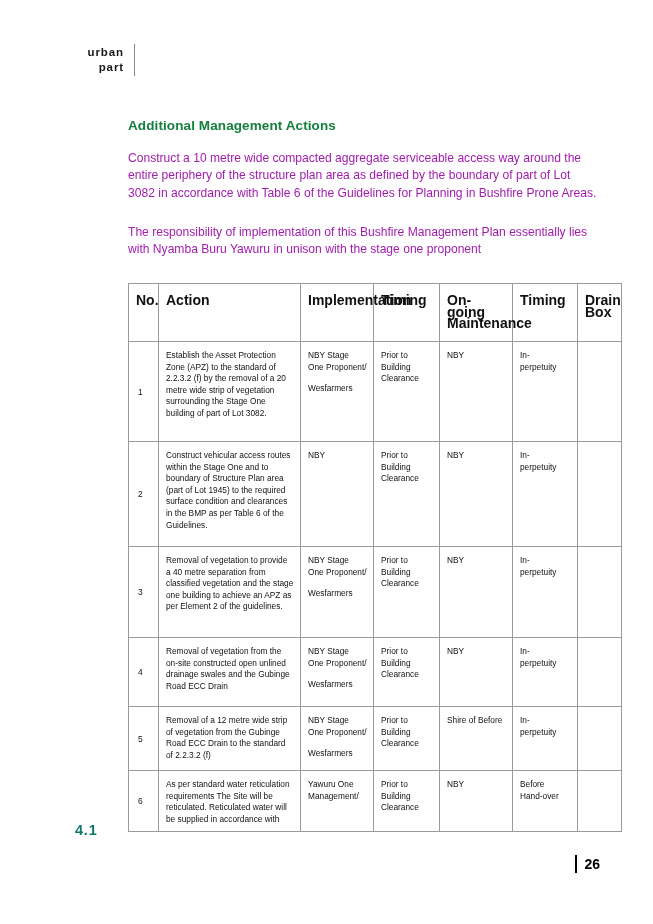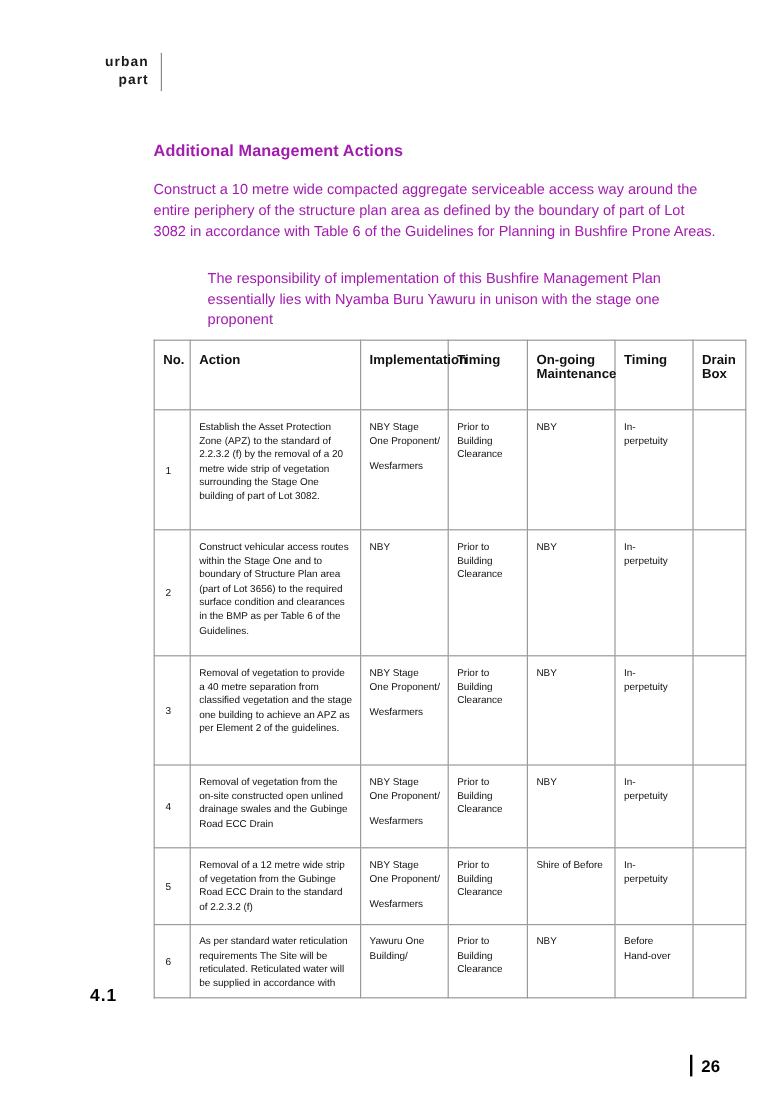--- a/index.html
+++ b/index.html
@@ -61,35 +61,35 @@
     position: absolute;
     left: 128px;
     top: 118px;
     width: 470px;
   }
   h2.section-heading {
     margin: 0 0 17px 0;
     font-size: 13.5px;
     font-weight: bold;
     letter-spacing: 0.1px;
-    color: #a21caf;
+    color: #15803d;
   }
   p.body-para {
     margin: 0 0 22px 0;
     font-size: 12.1px;
     line-height: 17.3px;
     color: #a21caf;
   }
   h3.sub-heading {
     margin: 0 0 18px 18px;
     font-size: 13px;
     font-weight: bold;
     color: #111;
   }
-  p.body-para.tight { margin-bottom: 16px; margin-left: 45px; }
+  p.body-para.tight { margin-bottom: 16px; }
 
   
   .action-table {
     position: absolute;
     left: 128px;
     top: 283px;
     width: 493px;
     border-collapse: collapse;
     table-layout: fixed;
     font-size: 8.3px;
@@ -98,21 +98,21 @@
   .action-table td {
     border: 1px solid #9a9a9a;
     vertical-align: top;
     padding: 8px 6px 6px 7px;
     line-height: 11.6px;
     color: #111;
     text-align: left;
   }
   .action-table thead th {
     font-weight: bold;
-    font-size: 11px;
+    font-size: 14px;
     height: 40px;
     padding-top: 11px;
   }
   .action-table td.num-cell {
     vertical-align: middle;
     text-align: left;
     padding-left: 9px;
     font-size: 8.4px;
   }
   .cell-line { display: block; }
@@ -128,36 +128,35 @@
   
   .perf-heading {
     position: absolute;
     left: 75px;
     top: 822px;
     display: flex;
     align-items: flex-start;
     font-size: 14.5px;
     font-weight: bold;
     letter-spacing: 0.8px;
-    color: #000000;
+    color: #0f766e;
   }
   .perf-num { width: 68px; }
   .perf-text { letter-spacing: 1.1px; }
 
   
   .page-number {
     position: absolute;
     right: 53px;
     top: 855px;
     display: flex;
     align-items: center;
     font-size: 14px;
     font-weight: bold;
     color: #000;
-    margin-top: 24px;
   }
   .page-number-bar {
     width: 2px;
     height: 18px;
     background: #000;
     margin-right: 7px;
   }
 </style>
 </head>
 <body>
@@ -224,21 +223,21 @@
         <td>NBY</td>
         <td>
           <span class="cell-line">In-</span>
           <span class="cell-line">perpetuity</span>
         </td>
         <td></td>
       </tr>
 
       <tr style="height:105px">
         <td class="num-cell">2</td>
-        <td>Construct vehicular access routes within the Stage One and to boundary of Structure Plan area (part of Lot 3656) to the required surface condition and clearances in the BMP as per Table 6 of the Guidelines.</td>
+        <td>Construct vehicular access routes within the Stage One and to boundary of Structure Plan area (part of Lot 1945) to the required surface condition and clearances in the BMP as per Table 6 of the Guidelines.</td>
         <td>
           <span class="cell-line">NBY</span>
         </td>
         <td>
           <span class="cell-line">Prior to</span>
           <span class="cell-line">Building</span>
           <span class="cell-line">Clearance</span>
         </td>
         <td>NBY</td>
         <td>
@@ -312,21 +311,21 @@
           <span class="cell-line">perpetuity</span>
         </td>
         <td></td>
       </tr>
 
       <tr style="height:59px">
         <td class="num-cell">6</td>
         <td>As per standard water reticulation requirements The Site will be reticulated. Reticulated water will be supplied in accordance with</td>
         <td>
           <span class="cell-line">Yawuru One</span>
-          <span class="cell-line">Building/</span>
+          <span class="cell-line">Management/</span>
         </td>
         <td>
           <span class="cell-line">Prior to</span>
           <span class="cell-line">Building</span>
           <span class="cell-line">Clearance</span>
         </td>
         <td>NBY</td>
         <td>
           <span class="cell-line">Before</span>
           <span class="cell-line">Hand-over</span>

